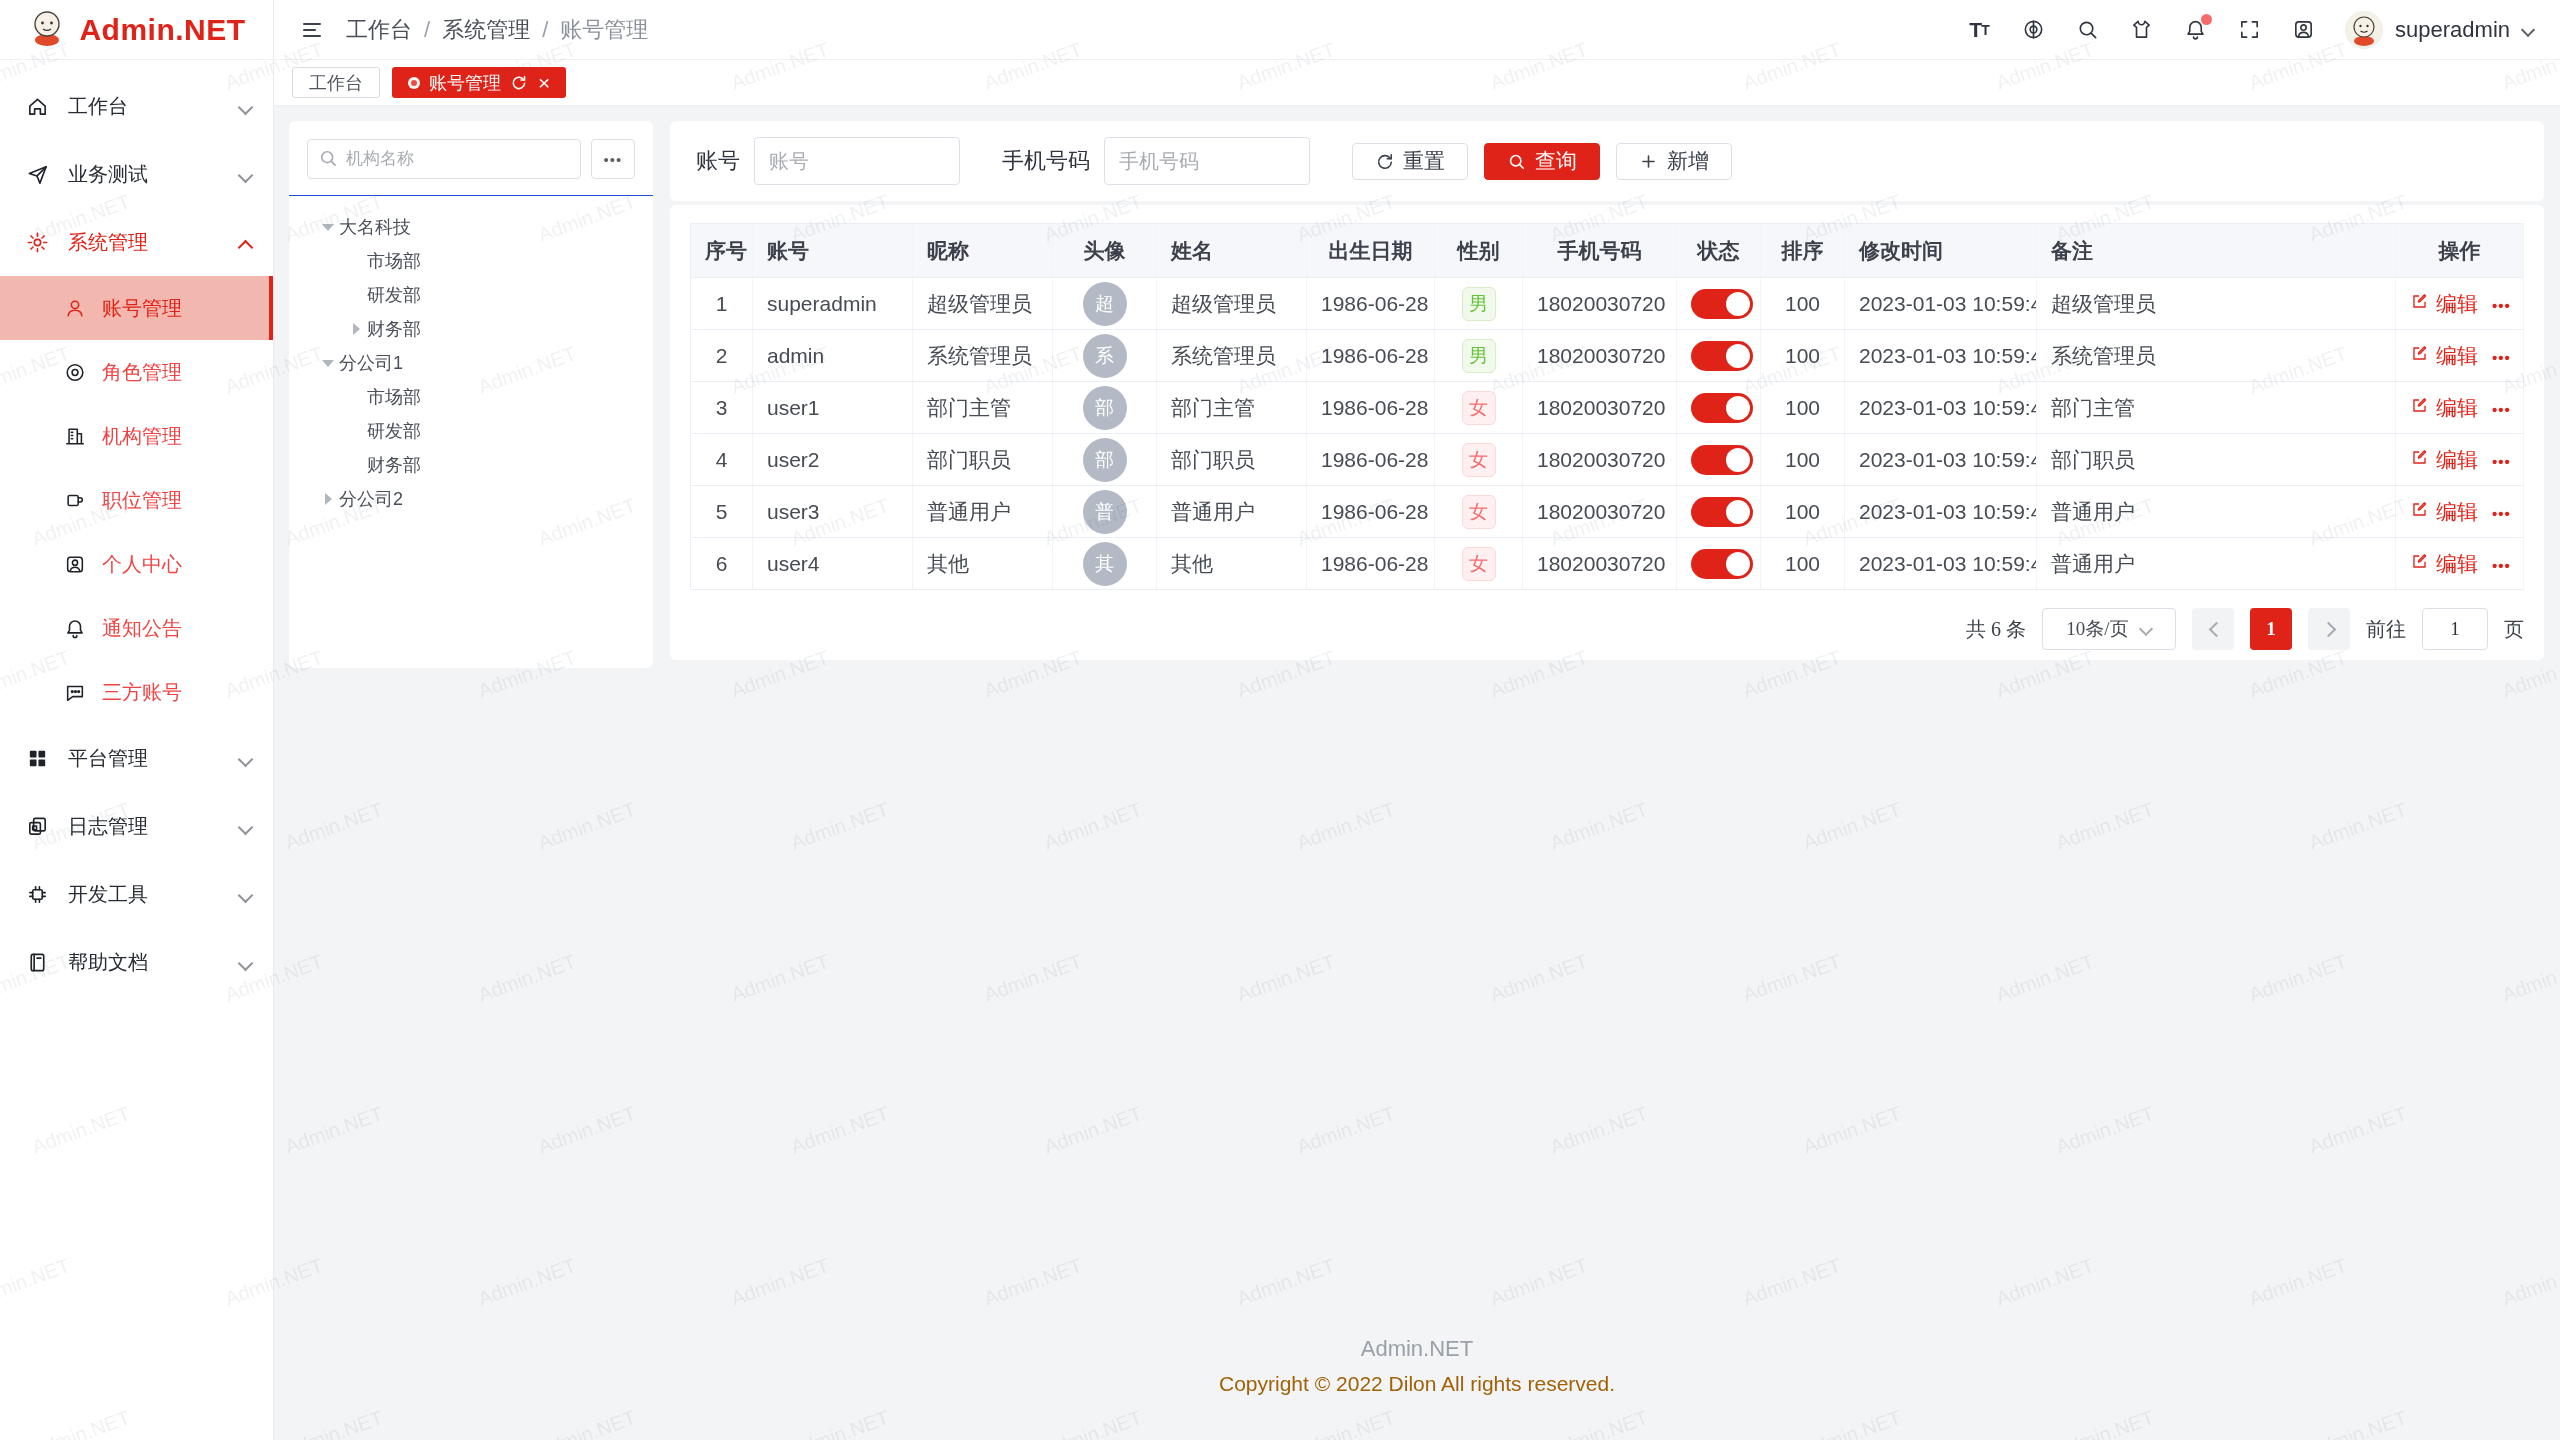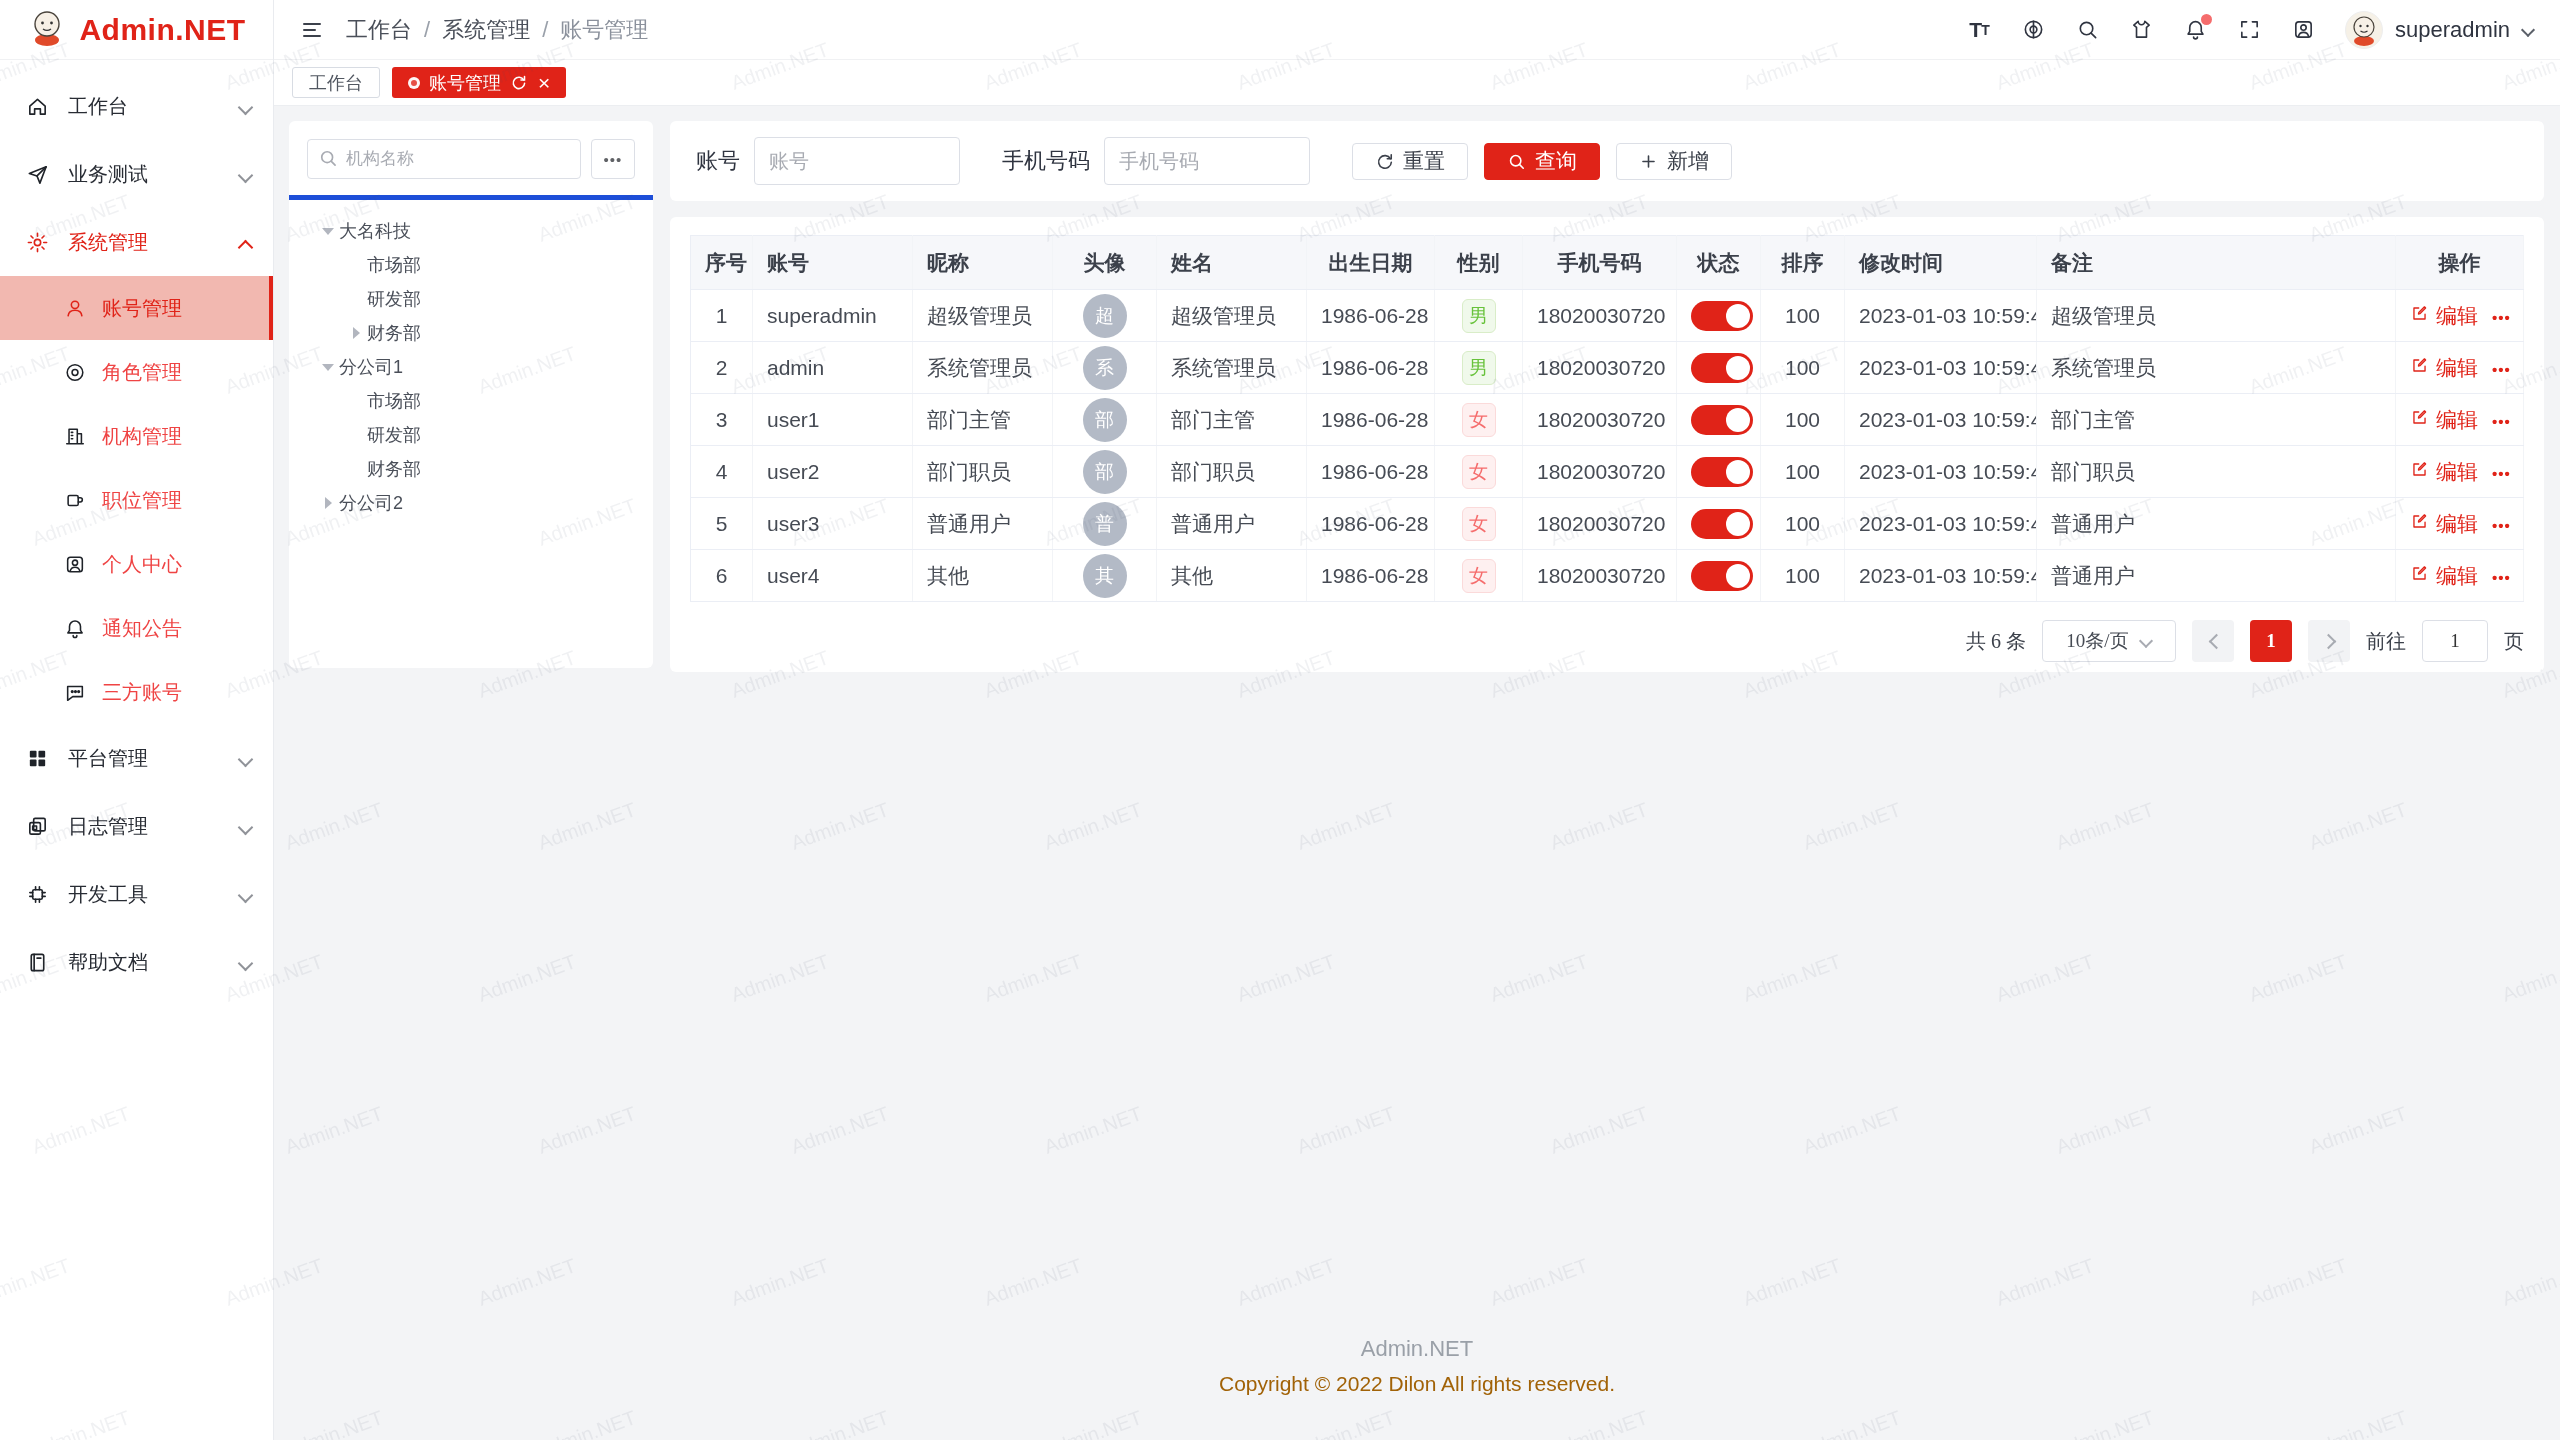--- a/index.html
+++ b/index.html
@@ -55,35 +55,35 @@
   .tab-dot { width:12px; height:12px; border-radius:50%; border:3px solid rgba(255,255,255,.95); background:rgba(255,255,255,.2); }
   .tab-refresh svg { width:17px; height:17px; display:block; }
   .tab-close { font-size:21px; line-height:1; margin-left:2px; }
 
   .content { flex:0 0 auto; display:flex; align-items:flex-start; gap:17px; padding:15px 16px 0 15px; }
 
   .card { background:#fff; border-radius:6px; }
 
   
   .tree-card { width:364px; min-width:364px; height:547px; display:flex; flex-direction:column; }
-  .tree-head { display:flex; gap:10px; padding:18px 18px 16px 18px; border-bottom:5px solid #1d4ed8; }
+  .tree-head { display:flex; gap:10px; padding:18px 18px 16px 18px; border-bottom:1px solid #1d4ed8; }
   .tree-search { flex:1; position:relative; }
   .tree-search input { width:100%; height:40px; border:1px solid #dcdfe6; border-radius:4px; padding:0 10px 0 38px; font-size:17px; color:#333; outline:none; font-family:inherit; }
   .tree-search input::placeholder { color:#a8abb2; }
   .tree-search .ts-icon { position:absolute; left:11px; top:9px; width:20px; height:20px; color:#a8abb2; }
   .tree-search .ts-icon svg { width:20px; height:20px; }
   .tree-more { width:44px; height:40px; border:1px solid #dcdfe6; border-radius:4px; background:#fff; color:#606266; font-size:15px; letter-spacing:1px; display:flex; align-items:center; justify-content:center; cursor:pointer; }
   .tree-body { padding:14px 10px; }
   .tree-node { height:34px; display:flex; align-items:center; font-size:18px; color:#4a4f59; cursor:pointer; }
   .tn-caret { width:22px; height:14px; display:flex; align-items:center; justify-content:center; }
   .tn-caret.down::before { content:""; border-left:6px solid transparent; border-right:6px solid transparent; border-top:7px solid #b2b6bf; }
   .tn-caret.right::before { content:""; border-top:6px solid transparent; border-bottom:6px solid transparent; border-left:7px solid #b2b6bf; }
 
   
-  .right-col { flex:1; display:flex; flex-direction:column; gap:16px; min-width:0; }
+  .right-col { flex:1; display:flex; flex-direction:column; gap:4px; min-width:0; }
   .filter-card { height:80px; display:flex; align-items:center; padding:0 26px; }
   .f-label { font-size:22px; color:#2f3440; margin-right:14px; white-space:nowrap; }
   .f-input { width:206px; height:48px; border:1px solid #dcdfe6; border-radius:4px; padding:0 14px; font-size:20px; color:#333; outline:none; font-family:inherit; }
   .f-input::placeholder { color:#a8abb2; }
   .f-gap { width:42px; }
   .btn { height:37px; display:inline-flex; align-items:center; gap:9px; padding:0 22px; border-radius:4px; font-size:21px; cursor:pointer; border:1px solid #dcdfe6; background:#fff; color:#3c414b; margin-left:16px; font-family:inherit; }
   .btn svg { width:19px; height:19px; }
   .btn.primary { background:var(--accent); border-color:var(--accent); color:#fff; }
 
   .table-card { height:455px; padding:18px 20px; display:flex; flex-direction:column; }

